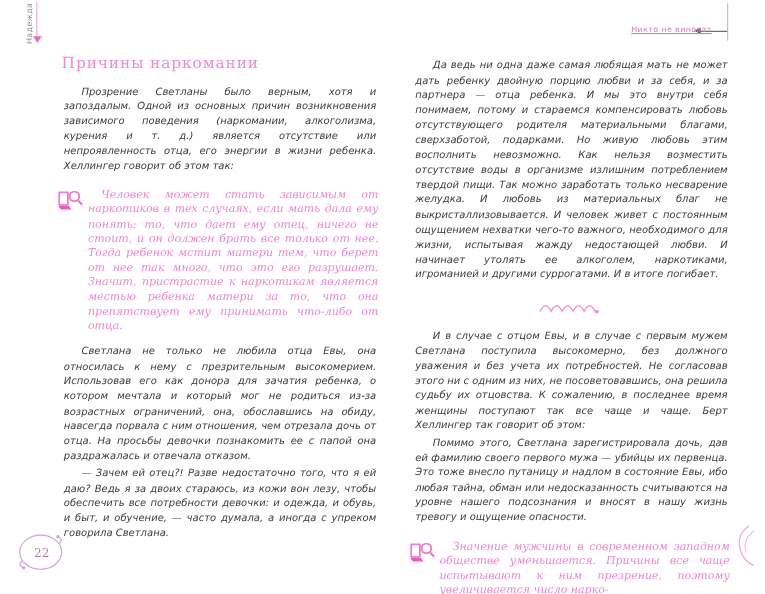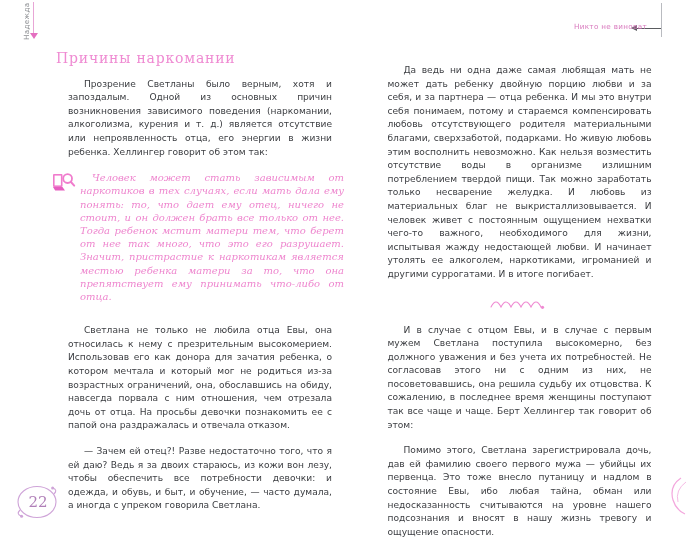--- a/index.html
+++ b/index.html
@@ -63,20 +63,21 @@
   }
 
   .running-head {
     position: absolute;
     right: 48px;
     top: 22px;
     font-size: 7.2px;
     color: #d878bd;
     letter-spacing: 0.35px;
     white-space: nowrap;
+    text-decoration: underline;
   }
   .head-rule {
     position: absolute;
     right: 33px;
     top: 3px;
     width: 1px;
     height: 34px;
     background: #b9bbc0;
   }
   .head-arrow-line {
@@ -115,24 +116,25 @@
     font-family: "DejaVu Serif", serif;
     font-size: 14px;
     font-weight: normal;
     color: #ef8ad2;
     margin: 0 0 12px 0;
     letter-spacing: 0.8px;
     text-align: left;
   }
 
   p.body {
-    margin: 12px;
+    margin: 2px;
     text-indent: 16px;
     text-align: justify;
     hyphens: manual;
+    font-style: italic;
   }
   p.body + p.body { margin-top: 0px; }
   .para-gap { height: 9px; }
 
   
   .quote-block {
     position: relative;
     margin-top: 12px;
     padding-left: 24px;
   }
@@ -172,21 +174,21 @@
   .page-left  .folio { left: 8px; }
   .page-right .folio { right: 12px; }
   .folio-num {
     position: absolute;
     left: 0; top: 0;
     width: 58px; height: 44px;
     display: flex;
     align-items: center;
     justify-content: center;
     font-family: "DejaVu Serif", serif;
-    font-size: 15px;
+    font-size: 11px;
     color: #b07fb8;
     padding-left: 1px;
   }
 
   
   .swash {
     position: absolute;
     right: 6px;
     bottom: 24px;
     width: 34px;

